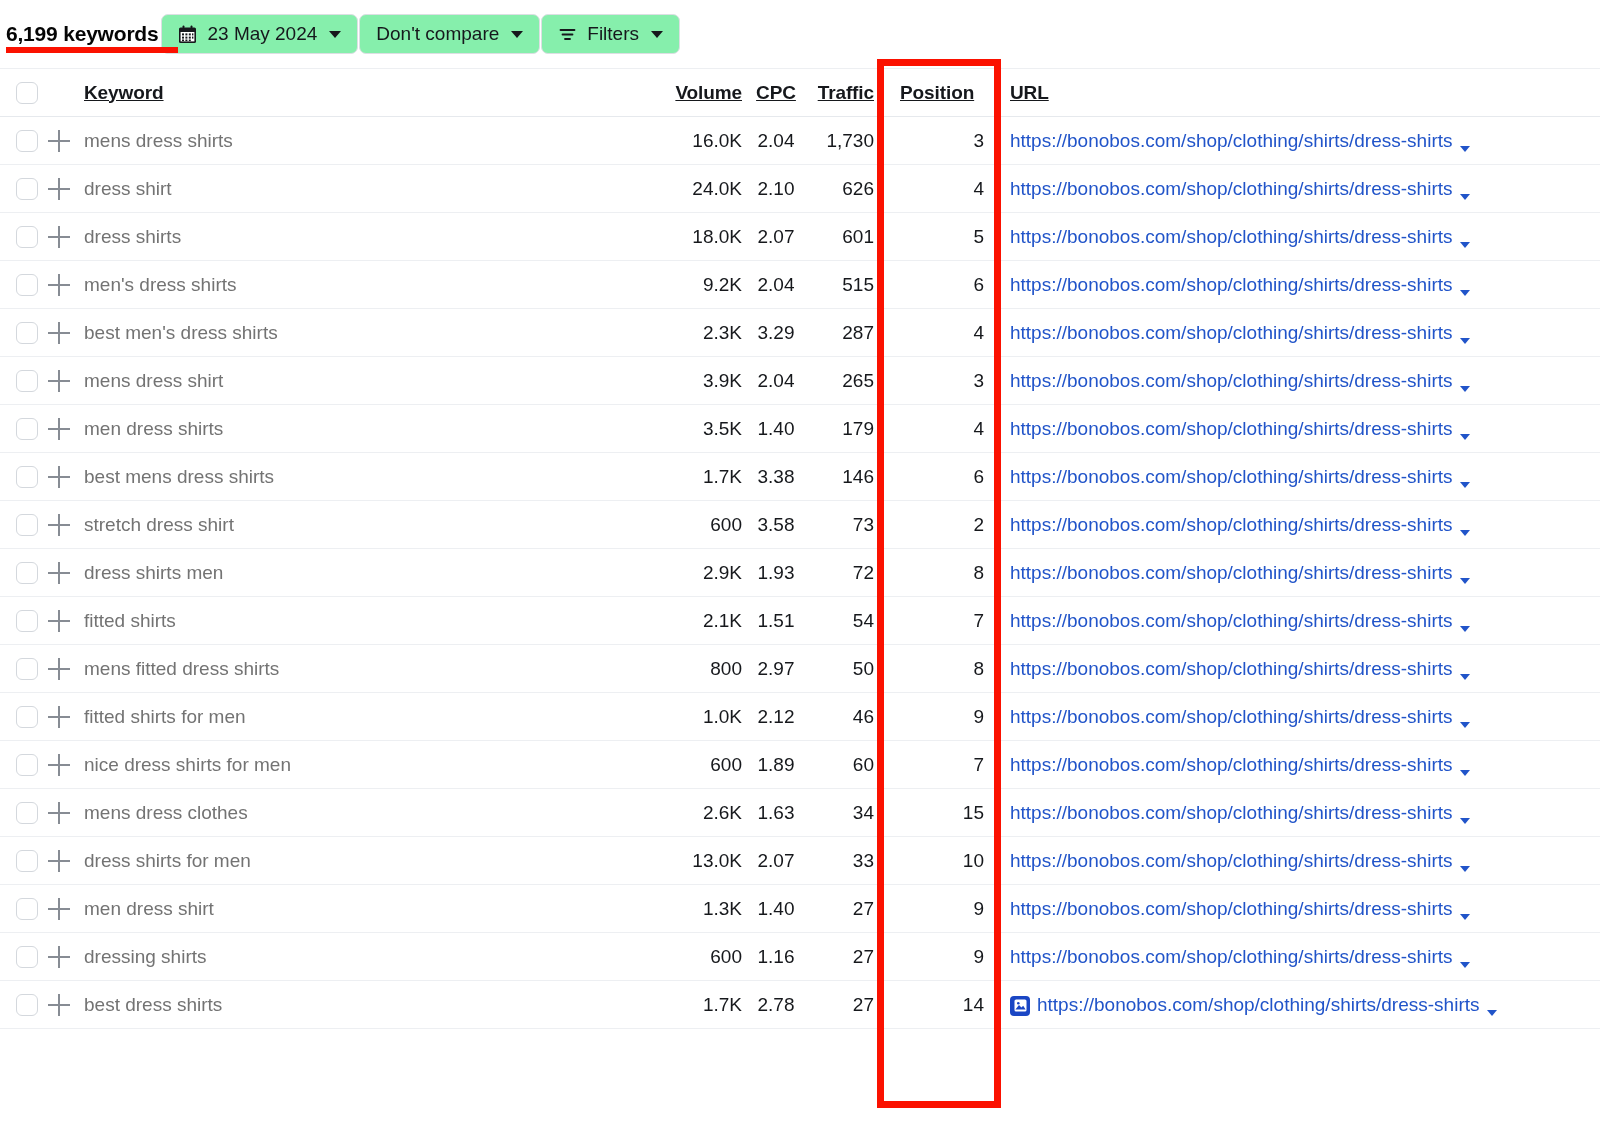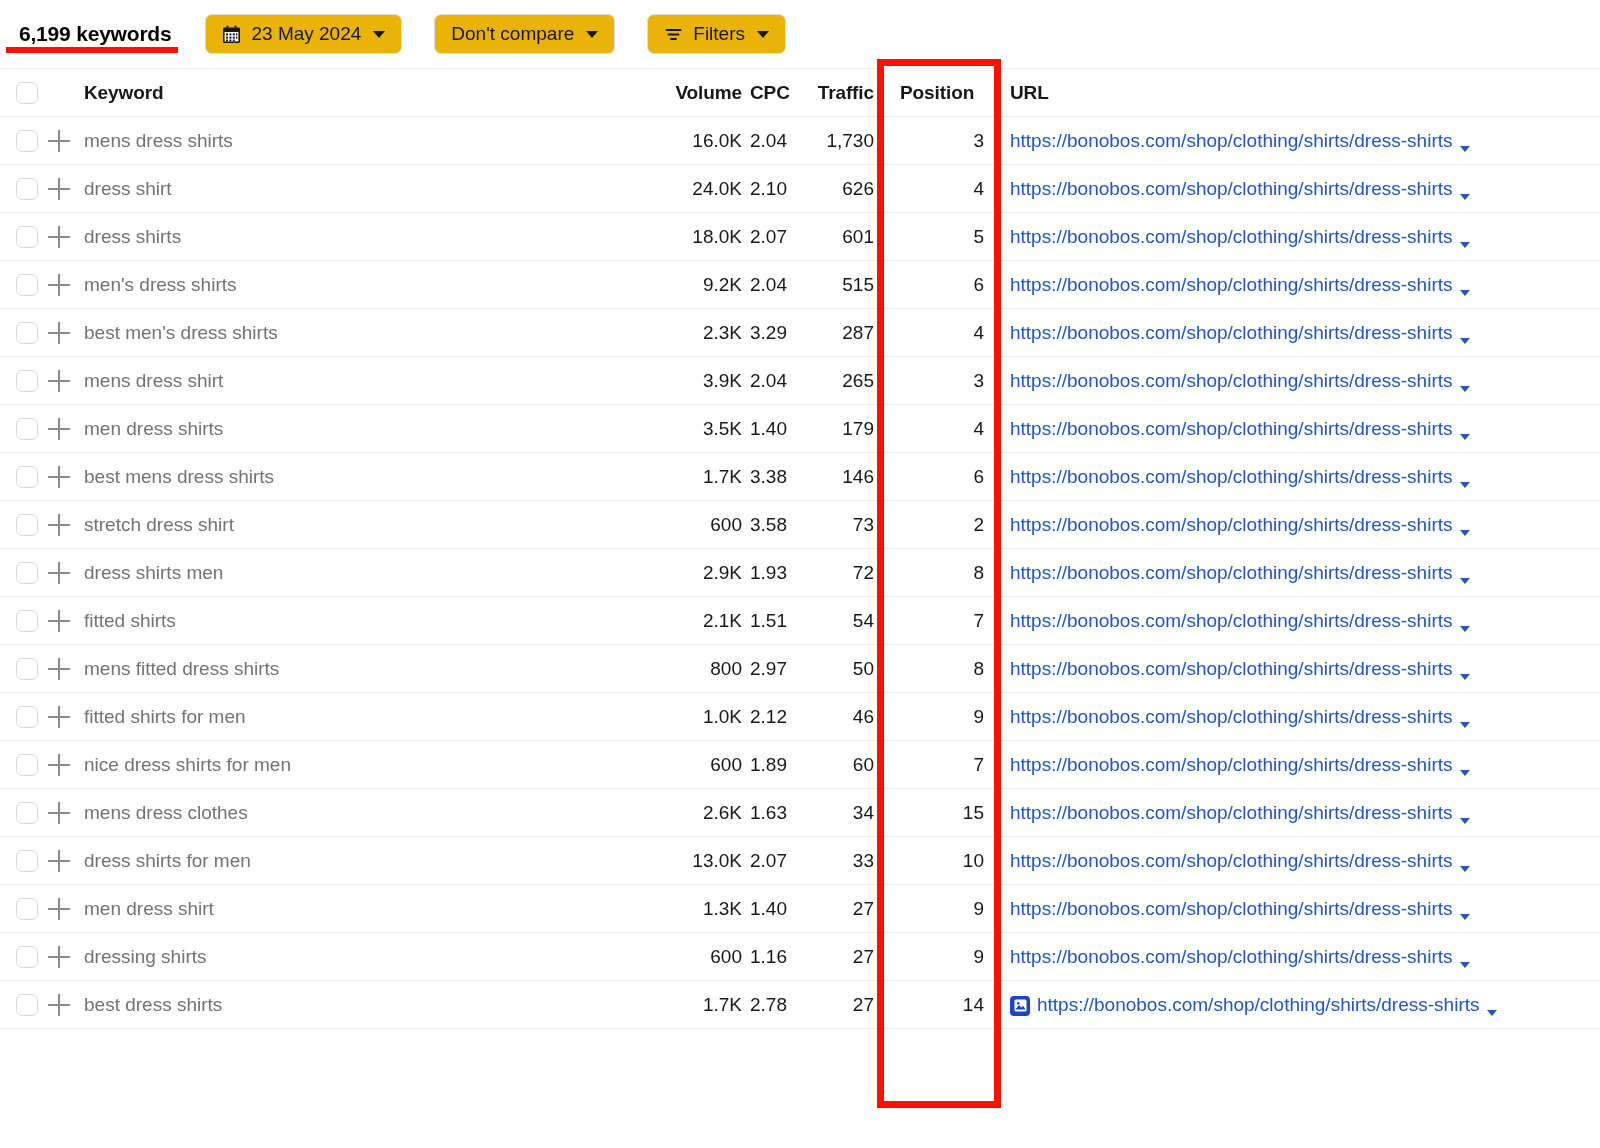--- a/index.html
+++ b/index.html
@@ -11,40 +11,40 @@
     overflow: hidden;
   }
   .page { position: relative; width: 1600px; height: 1148px; background:#fff; }
 
   
   .toolbar {
     position: relative;
     height: 68px;
     display: flex;
     align-items: center;
-    padding-left: 19px;
-    gap: 32px;
+    padding-left: 6px;
+    gap: 1px;
   }
   .kw-count {
     font-size: 21px;
     font-weight: bold;
     color: #050505;
     letter-spacing: -0.2px;
     white-space: nowrap;
     padding-right: 2px;
   }
   .tb-btn {
     display: flex;
     align-items: center;
     gap: 10px;
     height: 40px;
     padding: 0 16px;
     border: 1px solid #dcdfe3;
     border-radius: 7px;
-    background: #eab308;
+    background: #86efac;
     font-size: 19px;
     color: #16181c;
     white-space: nowrap;
     cursor: pointer;
     font-family: "Liberation Sans", sans-serif;
   }
   .caret {
     display: inline-block;
     width: 0; height: 0;
     border-left: 6px solid transparent;
@@ -77,29 +77,30 @@
     padding: 0;
     height: 48px;
     vertical-align: middle;
   }
   thead tr { border-top: 1px solid #edeff2; border-bottom: 1px solid #e6e9ed; }
   thead th {
     font-weight: bold;
     font-size: 19px;
     color: #0b0d0f;
     letter-spacing: -0.1px;
+    text-decoration: underline;
   }
   tbody tr { border-bottom: 1px solid #edeff2; }
 
   
   .c-check { width: 48px; }
   .c-plus  { width: 36px; }
   .c-kw    { width: 570px; text-align: left; }
   .c-vol   { width: 96px; text-align: right; margin-top: 37px; }
-  .c-cpc   { width: 60px; text-align: left; }
+  .c-cpc   { width: 60px; text-align: center; }
   .c-tr    { width: 72px; text-align: right; }
   .c-pos   { width: 118px; text-align: right; }
   .c-url   { width: 600px; text-align: left; }
   .pad-r8  { padding-right: 8px !important; }
   .pad-r16 { padding-right: 16px !important; }
 
   .checkbox {
     width: 22px; height: 22px;
     border: 1.6px solid #d4d8dd;
     border-radius: 6px;

